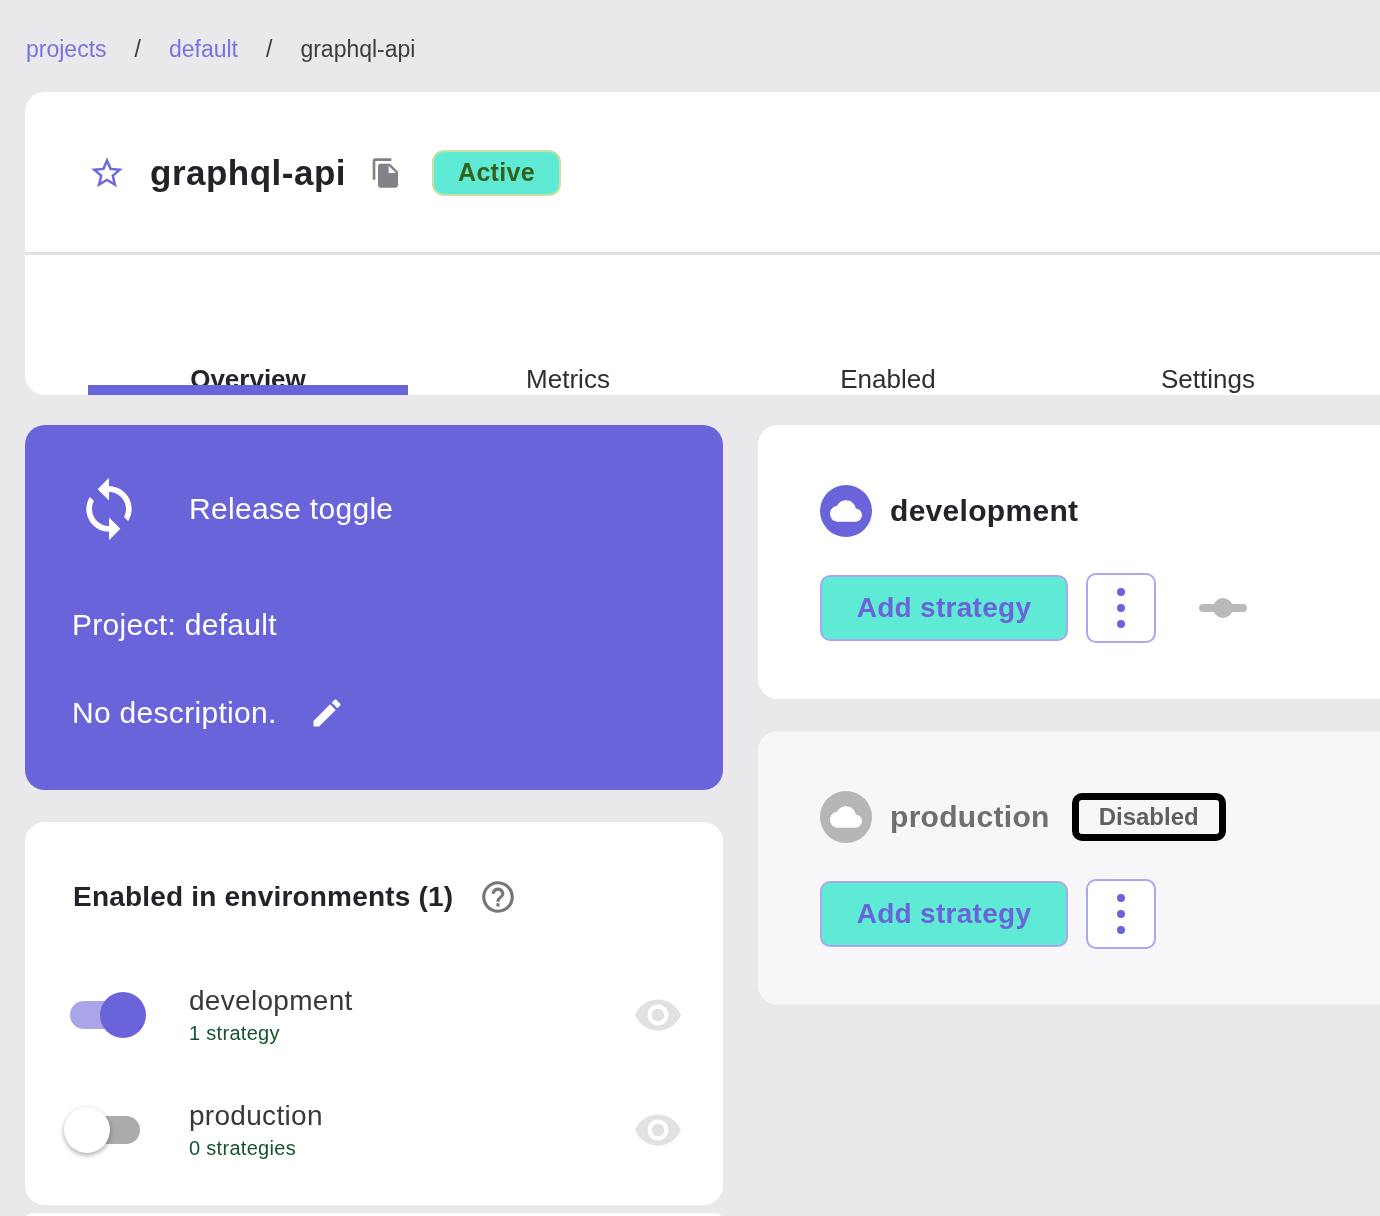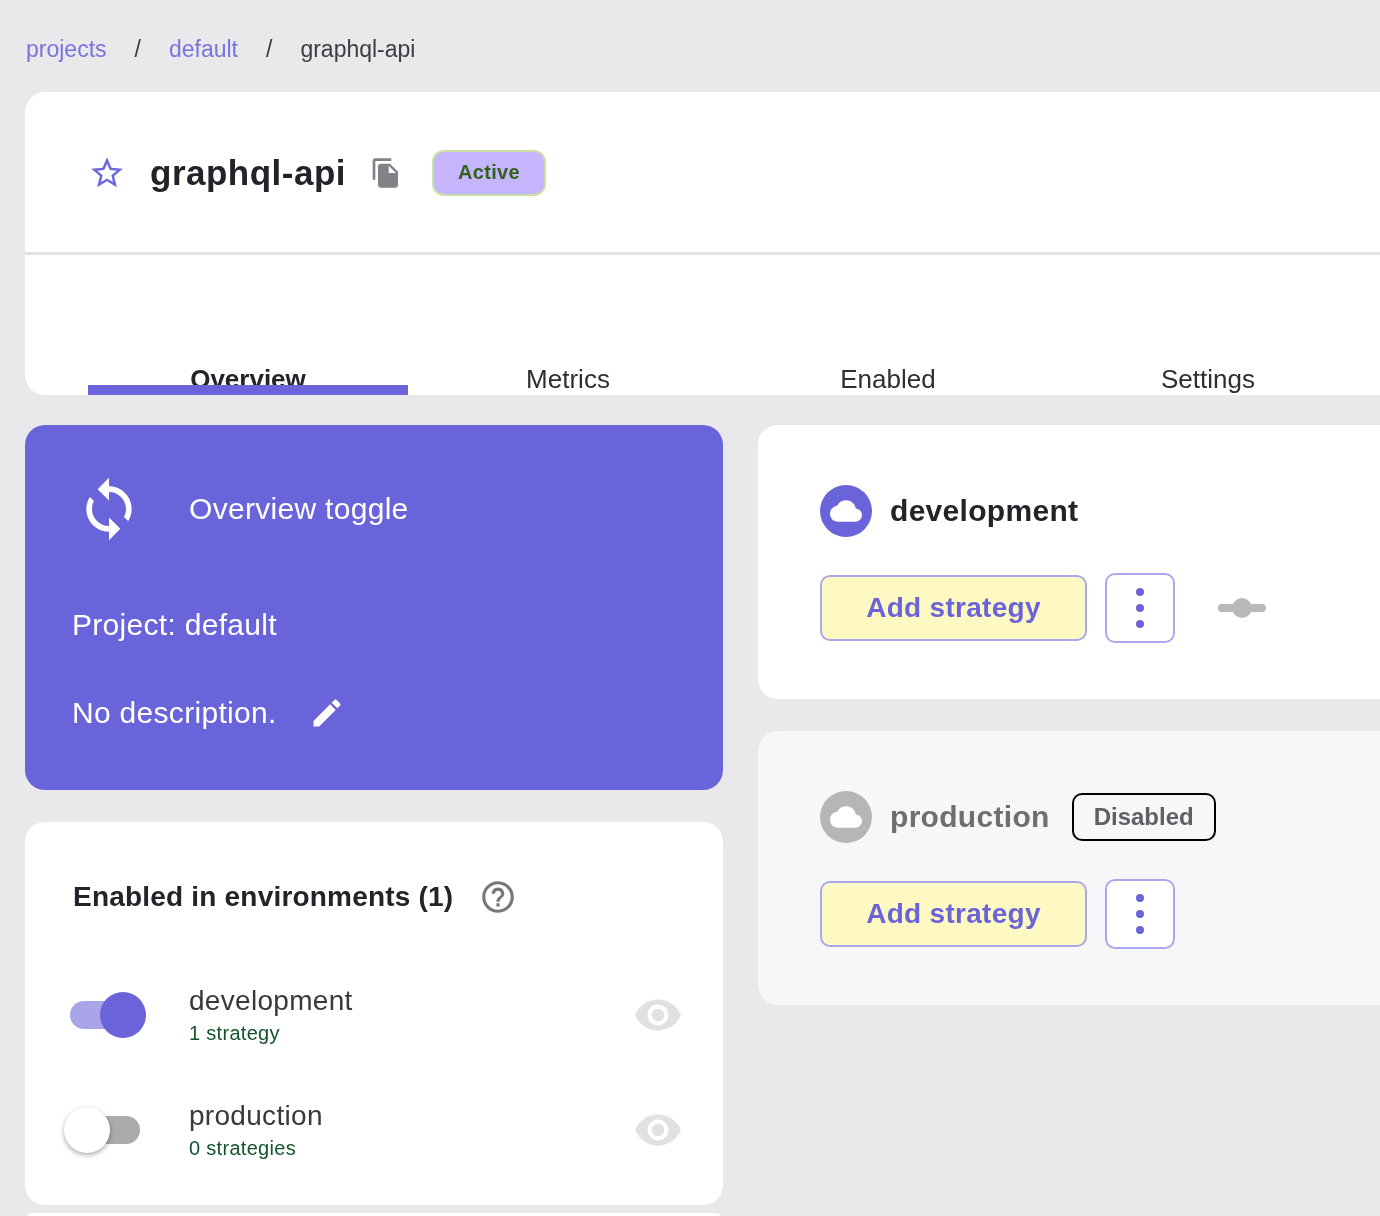--- a/index.html
+++ b/index.html
@@ -27,22 +27,22 @@
   .title-row {
     position:absolute; left:63px; top:0; right:0; height:161px;
     display:flex; align-items:center;
   }
   .star-btn { width:38px; height:38px; color:#6f68dd; cursor:pointer; flex:0 0 auto; }
   .flag-title { font-size:35px; font-weight:600; color:#222228; margin-left:24px; letter-spacing:.5px; }
   .copy-btn { width:32px; height:32px; color:#818187; margin-left:24px; cursor:pointer; }
   .active-badge {
     margin-left:30px; height:46px; padding:0 24px;
     display:flex; align-items:center;
-    background:#c4b5fd; border:2px solid #c9dfa6; border-radius:12px;
-    color:#33611a; font-size:20px; font-weight:bold; letter-spacing:.3px;
+    background:#5eead4; border:2px solid #c9dfa6; border-radius:12px;
+    color:#33611a; font-size:25px; font-weight:bold; letter-spacing:.3px;
   }
   .header-divider {
     position:absolute; left:0; right:0; top:160px; height:3px; background:#e2e2e4;
   }
   .tabs {
     position:absolute; left:63px; right:0; top:163px; bottom:0;
     display:flex;
   }
   .tab {
     width:320px; height:100%;
@@ -80,26 +80,26 @@
   }
   .cloud-badge.purple { background:#6a64da; }
   .cloud-badge.gray   { background:#b6b6b9; }
   .cloud-badge svg { width:32px; height:32px; color:#ffffff; }
   .env-name { font-size:30px; font-weight:bold; margin-left:18px; letter-spacing:.3px; }
   .env-name.dark { color:#232329; }
   .env-name.muted { color:#6e6e73; }
   .disabled-badge {
     margin-left:22px; height:48px; padding:0 20px;
     display:flex; align-items:center;
-    border:2px solid #000000; border-radius:10px; background:transparent;
+    border:7px solid #000000; border-radius:10px; background:transparent;
     color:#5f5f64; font-size:24px; font-weight:bold;
   }
   .env-actions { position:absolute; left:62px; top:148px; display:flex; align-items:center; }
   .btn-add {
-    width:267px; height:66px; background:#fef9c3;
+    width:248px; height:66px; background:#5eead4;
     border:2px solid #aba7ee; border-radius:10px;
     color:#6a63d9; font-size:28px; font-weight:bold;
     display:flex; align-items:center; justify-content:center;
     cursor:pointer; letter-spacing:.3px;
   }
   .btn-kebab {
     width:70px; height:70px; margin-left:18px; background:#ffffff;
     border:2px solid #aba7ee; border-radius:10px;
     display:flex; flex-direction:column; align-items:center; justify-content:center; gap:8px;
     cursor:pointer;
@@ -183,21 +183,21 @@
   </div>
 </section>
 
 <section class="release-card">
   <div class="release-head">
     <span class="loop-icon">
       <svg viewBox="0 0 24 24" fill="currentColor" width="100%" height="100%">
           <path d="M12 4V1L8 5l4 4V6c3.31 0 6 2.69 6 6 0 1.01-.25 1.97-.7 2.8l1.46 1.46C19.54 15.03 20 13.57 20 12c0-4.42-3.58-8-8-8zm0 14c-3.31 0-6-2.69-6-6 0-1.01.25-1.97.7-2.8L5.24 7.74C4.46 8.97 4 10.43 4 12c0 4.42 3.58 8 8 8v3l4-4-4-4v3z"></path>
         </svg>
     </span>
-    <span class="release-type">Overview toggle</span>
+    <span class="release-type">Release toggle</span>
   </div>
   <div class="release-project">Project: default</div>
   <div class="release-desc">
     <span>No description.</span>
     <span class="edit-btn">
       <svg viewBox="0 0 24 24" fill="currentColor" width="100%" height="100%">
           <path d="M3 17.25V21h3.75L17.81 9.94l-3.75-3.75L3 17.25zM20.71 7.04c.39-.39.39-1.02 0-1.41l-2.34-2.34c-.39-.39-1.02-.39-1.41 0l-1.83 1.83 3.75 3.75 1.83-1.83z"></path>
         </svg>
     </span>
   </div>

